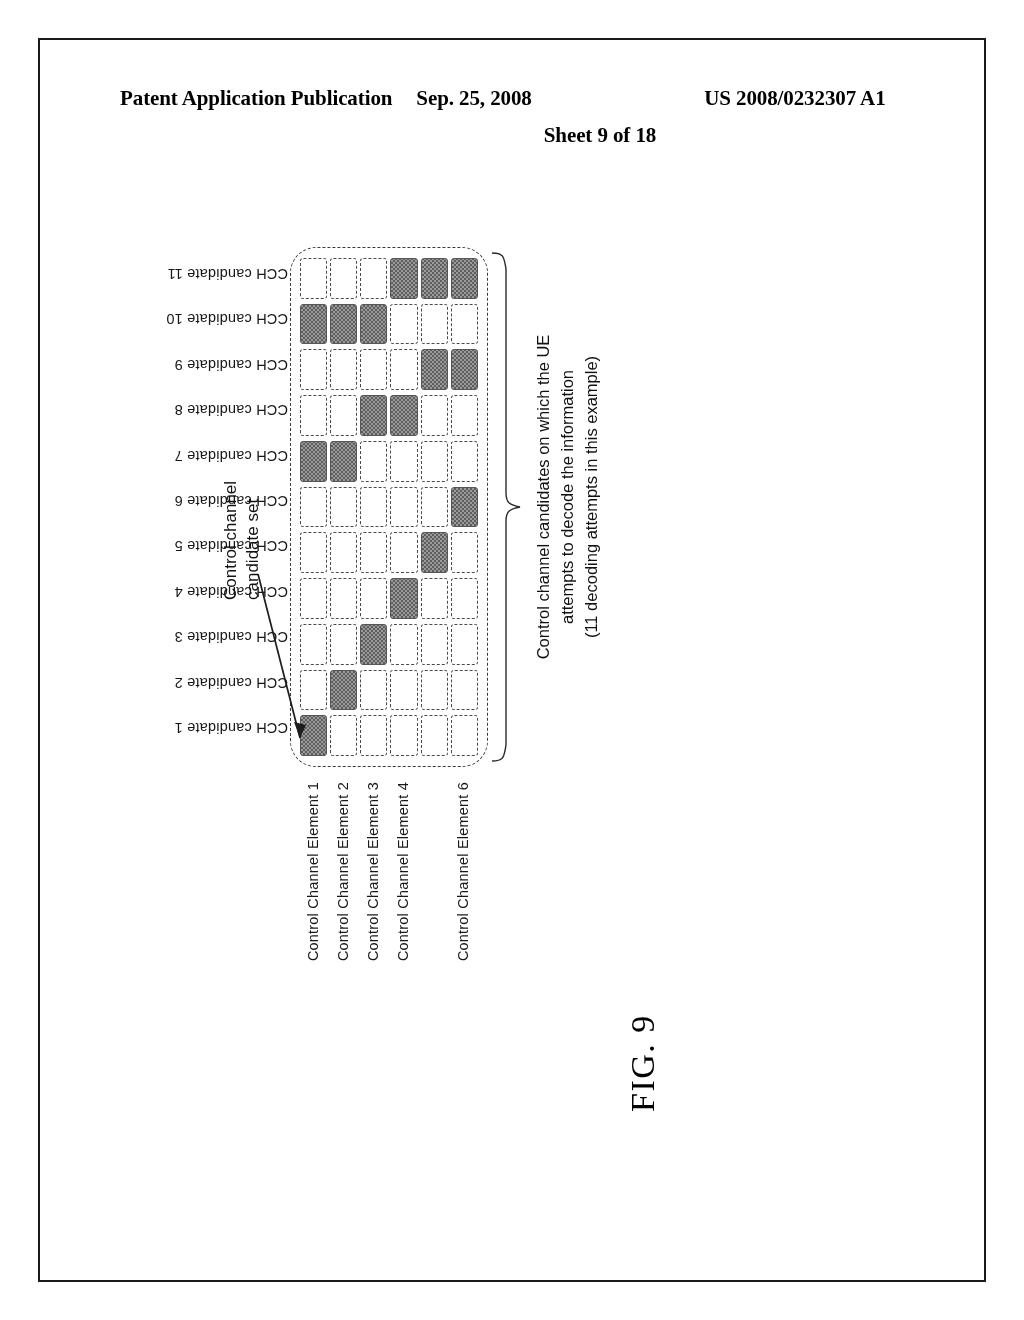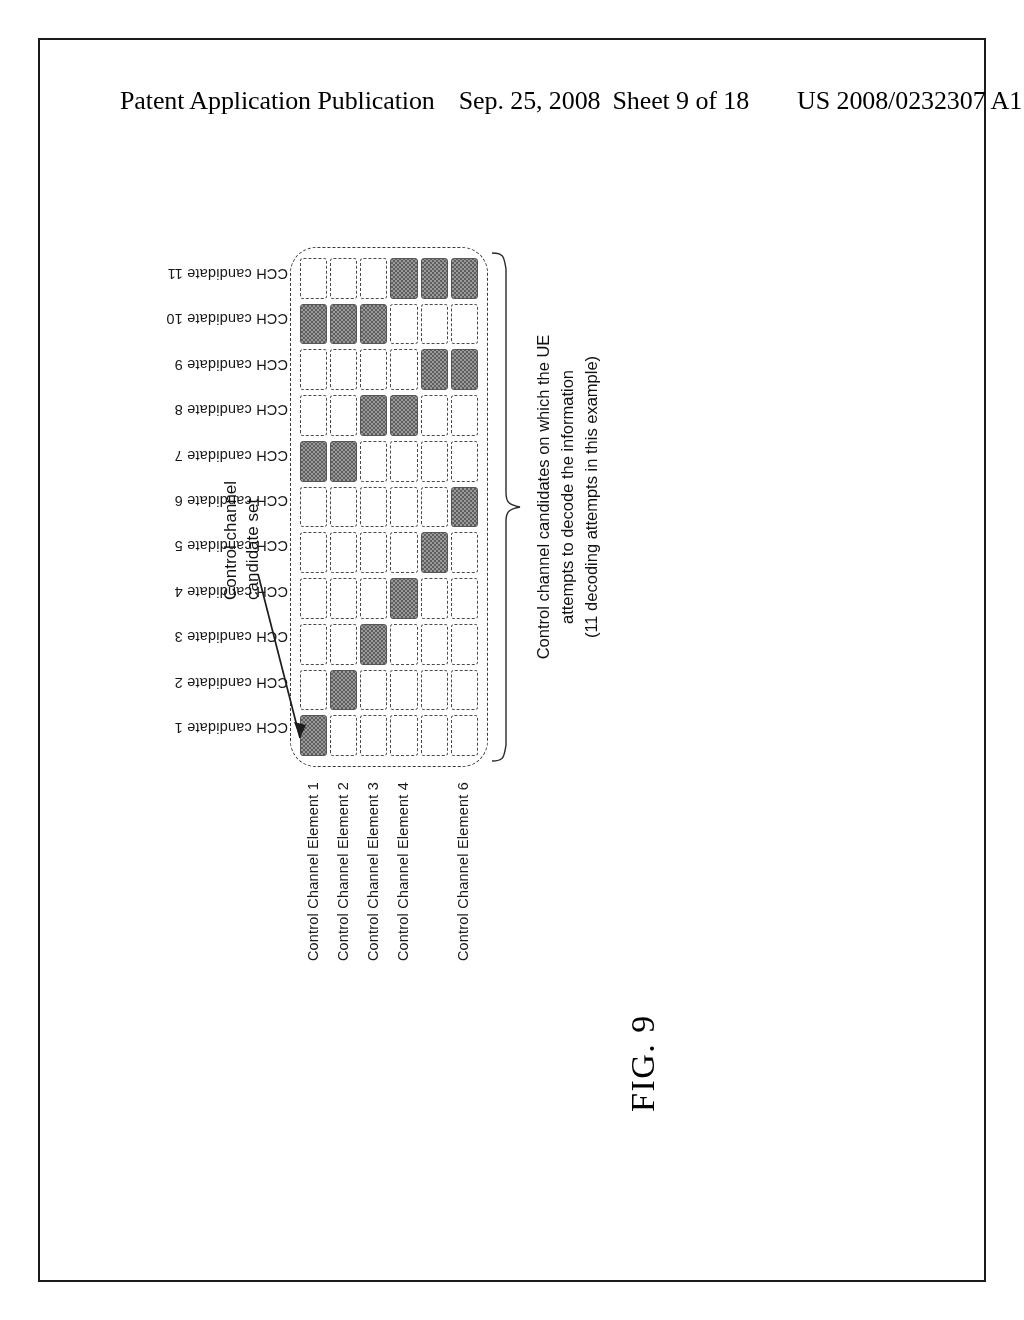--- a/index.html
+++ b/index.html
@@ -25,30 +25,30 @@
     border: 2px solid #1a1a1a;
     box-sizing: border-box;
   }
 
   
   .doc-header {
     position: absolute;
     left: 120px; top: 86px;
     width: 790px; height: 30px;
     font-family: "Liberation Serif", serif;
-    font-weight: normal;
-    font-size: 26px;
+    font-weight: bold;
+    font-size: 21px;
     letter-spacing: -0.1px;
     white-space: nowrap;
     display: flex;
     align-items: flex-start;
   }
   .doc-header .h-pub   { }
   .doc-header .h-date  { margin-left: 24px; }
-  .doc-header .h-sheet { margin-left: 12px; }
+  .doc-header .h-sheet { margin-left: 12px; margin-top: 37px; }
   .doc-header .h-pat   { margin-left: 48px; }
 
   
   .fig-stage {
     position: absolute;
     
     left: 50%;
     top: 672px;
     width: 880px;
     height: 560px;

